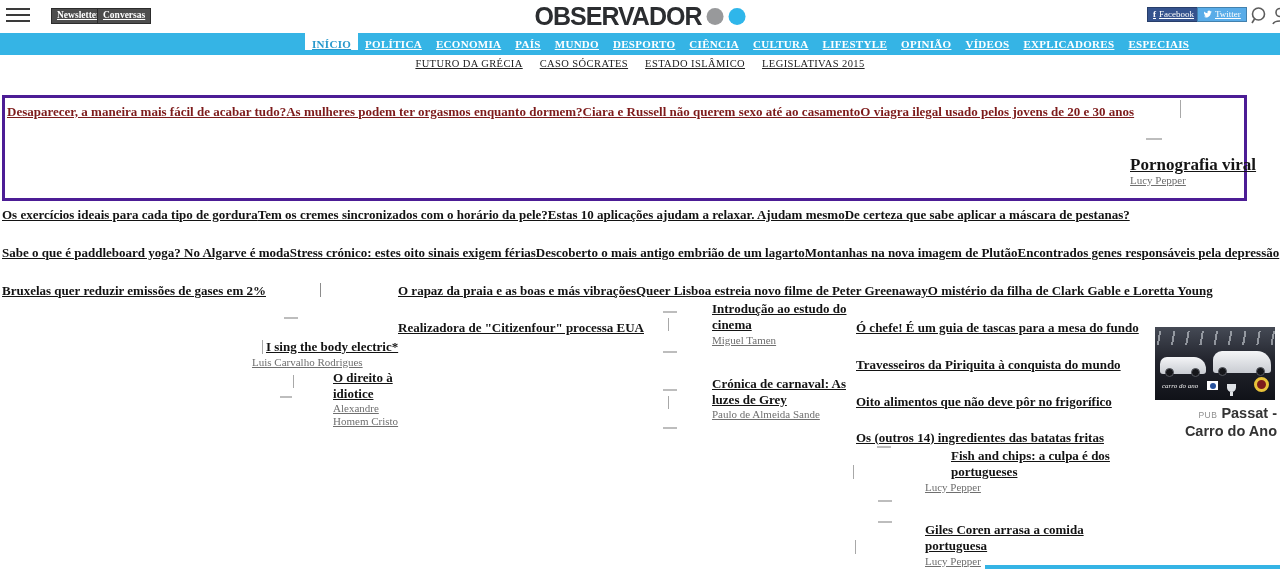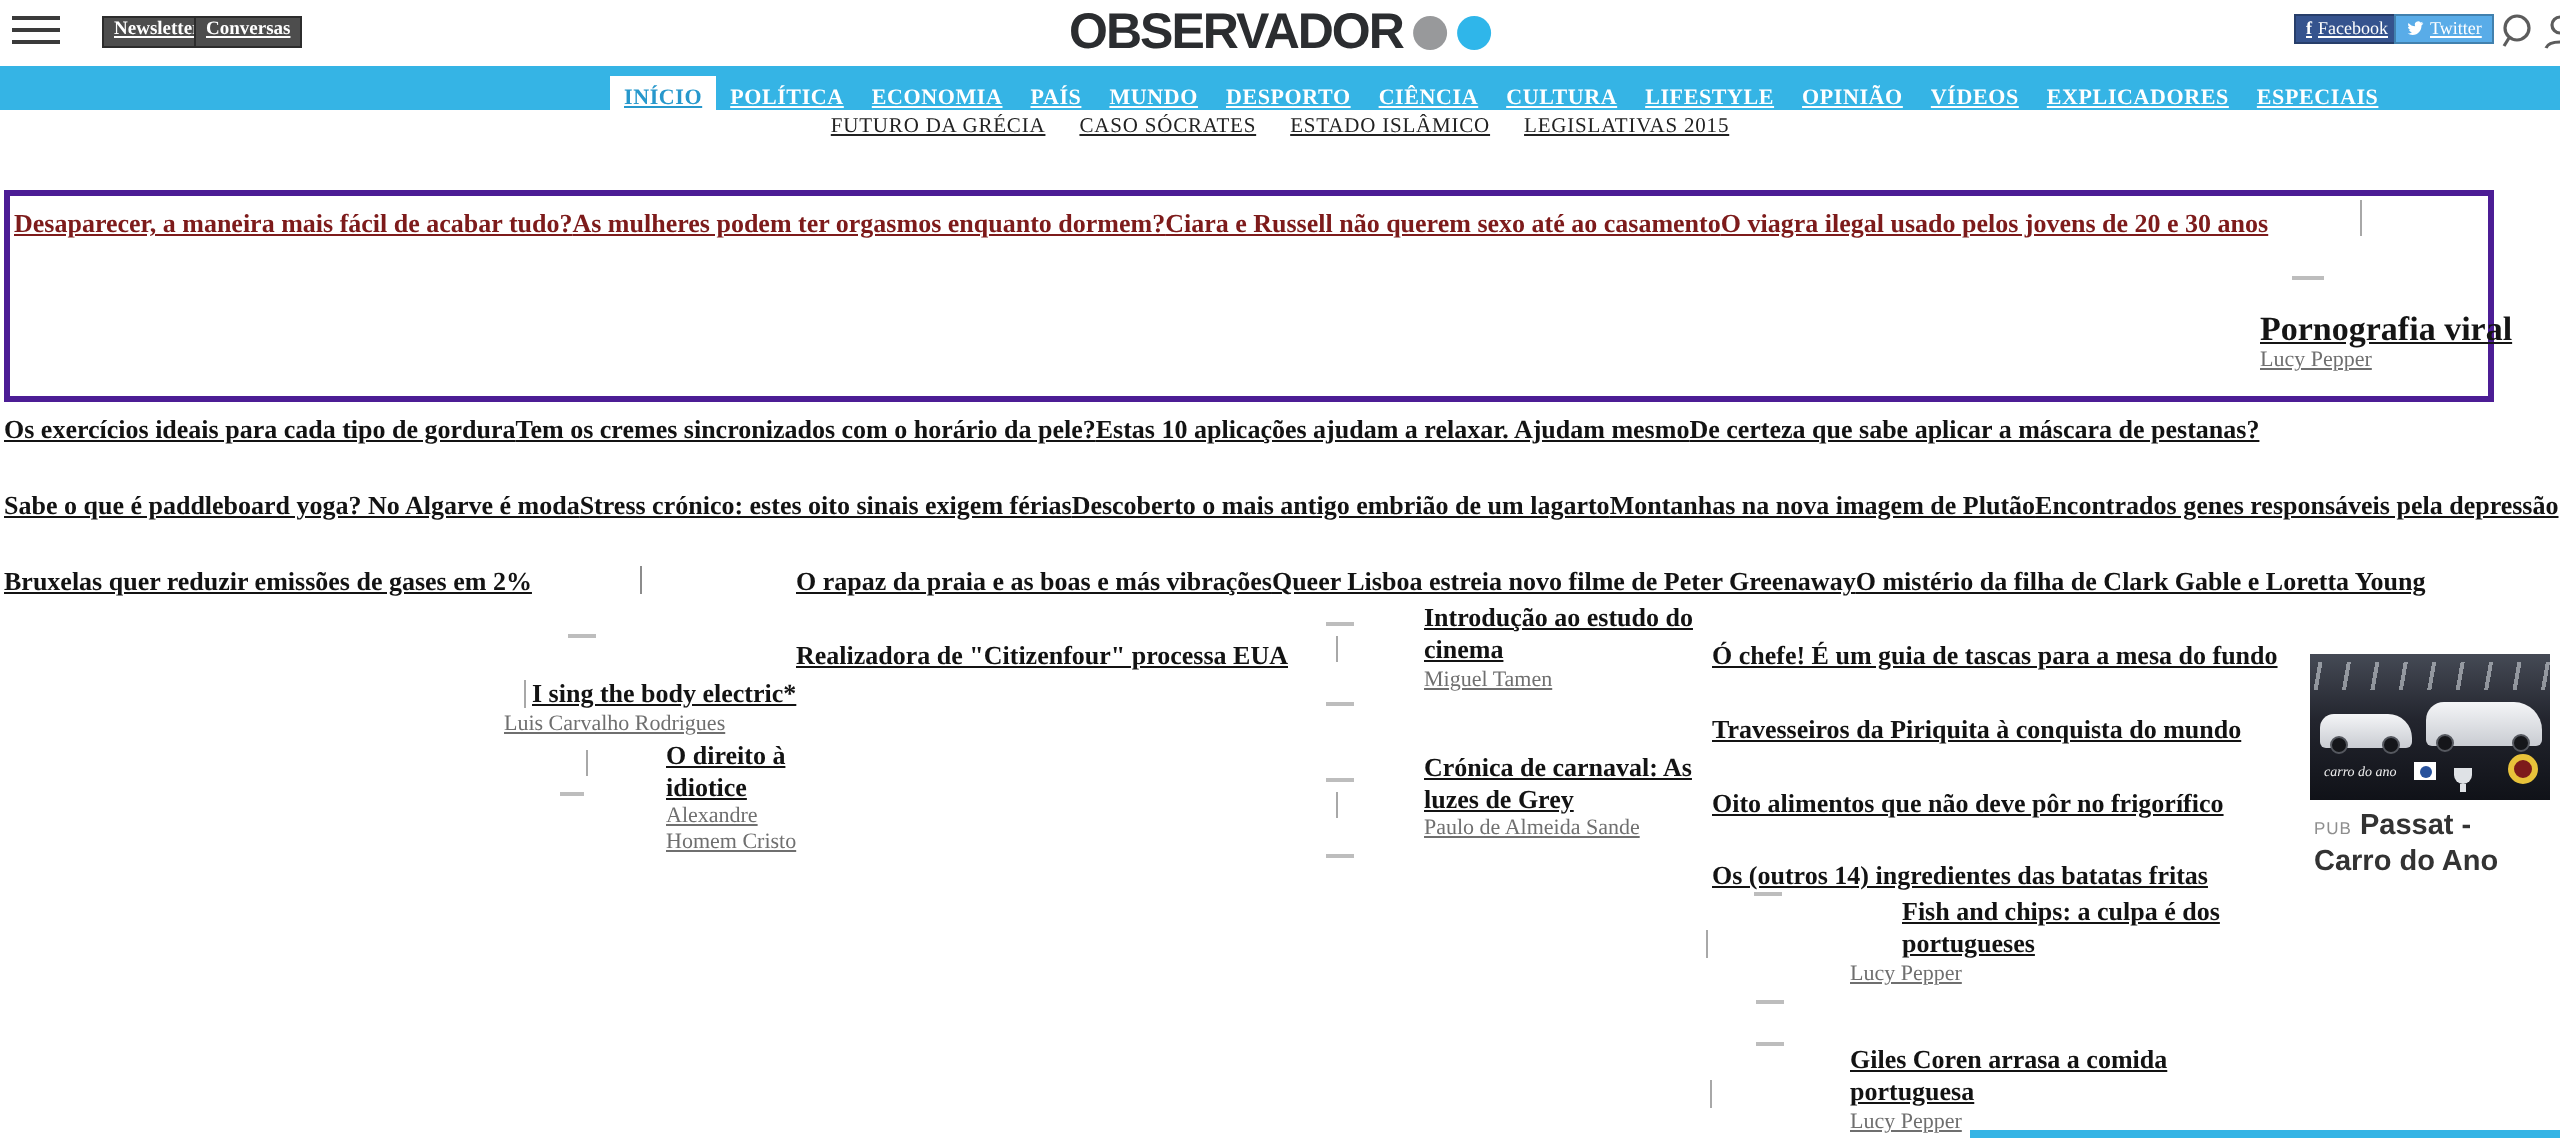--- a/index.html
+++ b/index.html
@@ -19,21 +19,21 @@
   .dot{width:17px;height:17px;border-radius:50%;}
   .dot-gray{background:#98999b;} .dot-blue{background:#2fb6ea;}
   .social-btn{position:absolute;top:7px;height:15px;box-sizing:border-box;color:#fff;font-size:9px;
     padding:2px 5px 0;text-decoration:underline;border:1px solid rgba(0,0,0,.25);display:flex;gap:3px;line-height:1;}
   .fb{left:1147px;background:#35538e;} .tw{left:1197px;background:#59ace8;}
   .fb .ic{font-weight:bold;text-decoration:none;}
   .hdr-ic{position:absolute;top:6px;}
 
   
   .mainnav{position:absolute;left:0;top:33px;width:1280px;height:22px;background:#35b4e5;
-    display:flex;align-items:flex-end;padding-left:305px;box-sizing:border-box;font-family:Liberation Serif, serif;}
+    display:flex;align-items:flex-start;padding-left:305px;box-sizing:border-box;font-family:Liberation Serif, serif;}
   .nav-item{color:#fff;font-weight:bold;font-size:11px;letter-spacing:.3px;text-decoration:underline;
     padding:5px 7px 0;white-space:nowrap;}
   .nav-item.active{background:#fff;color:#2798cc;}
 
   
   .subnav{position:absolute;left:0;top:58px;width:1280px;display:flex;justify-content:center;gap:17px;}
   .subnav-item{font-size:10.5px;color:#222;letter-spacing:.4px;text-decoration:underline;white-space:nowrap;}
 
   
   .featured-box{position:absolute;left:2px;top:95px;width:1239px;height:100px;border:3px solid #4c1d95;background:#fff;}
@@ -72,21 +72,21 @@
   .wheel{position:absolute;bottom:-3px;width:7px;height:7px;border-radius:50%;background:#15161a;border:1px solid #55585f;}
   .w1{left:5px;} .w2{right:6px;}
   .ad-script{position:absolute;left:7px;bottom:9px;color:#eee;font-style:italic;font-size:7px;line-height:1.1;font-family:"Liberation Serif",serif;}
   .badge-sq{position:absolute;left:52px;bottom:10px;width:11px;height:9px;background:#fff;}
   .badge-sq i{display:block;width:6px;height:6px;border-radius:50%;background:#27519c;margin:1.5px auto;}
   .trophy{position:absolute;left:72px;bottom:8px;width:9px;height:8px;background:#dfe2e6;border-radius:0 0 5px 5px;}
   .trophy:after{content:"";position:absolute;left:3px;top:8px;width:3px;height:4px;background:#dfe2e6;}
   .badge-round{position:absolute;right:6px;bottom:8px;width:15px;height:15px;border-radius:50%;
     background:#7d1b1b;border:3px solid #e8c23a;box-sizing:border-box;}
   .ad-caption{position:absolute;left:1157px;top:404px;width:120px;font-family:"Liberation Sans",sans-serif;
-    font-weight:bold;font-size:14.5px;color:#333;line-height:1.25;cursor:pointer;}
+    font-weight:bold;font-size:14.5px;color:#333;line-height:1.25;cursor:pointer;text-align:right;}
   .ad-pub{font-size:8.5px;color:#8e8e8e;font-weight:normal;letter-spacing:.5px;margin-right:4px;}
 
   
   .ph-v{position:absolute;width:1px;background:#a8a8a8;}
   .ph-h{position:absolute;height:2px;background:#bdbdbd;}
   .sep{position:absolute;width:1px;background:#8c8c8c;}
 
   
   .bottom-strip{position:absolute;left:985px;top:565px;width:295px;height:4px;background:#35b4e5;}
 

